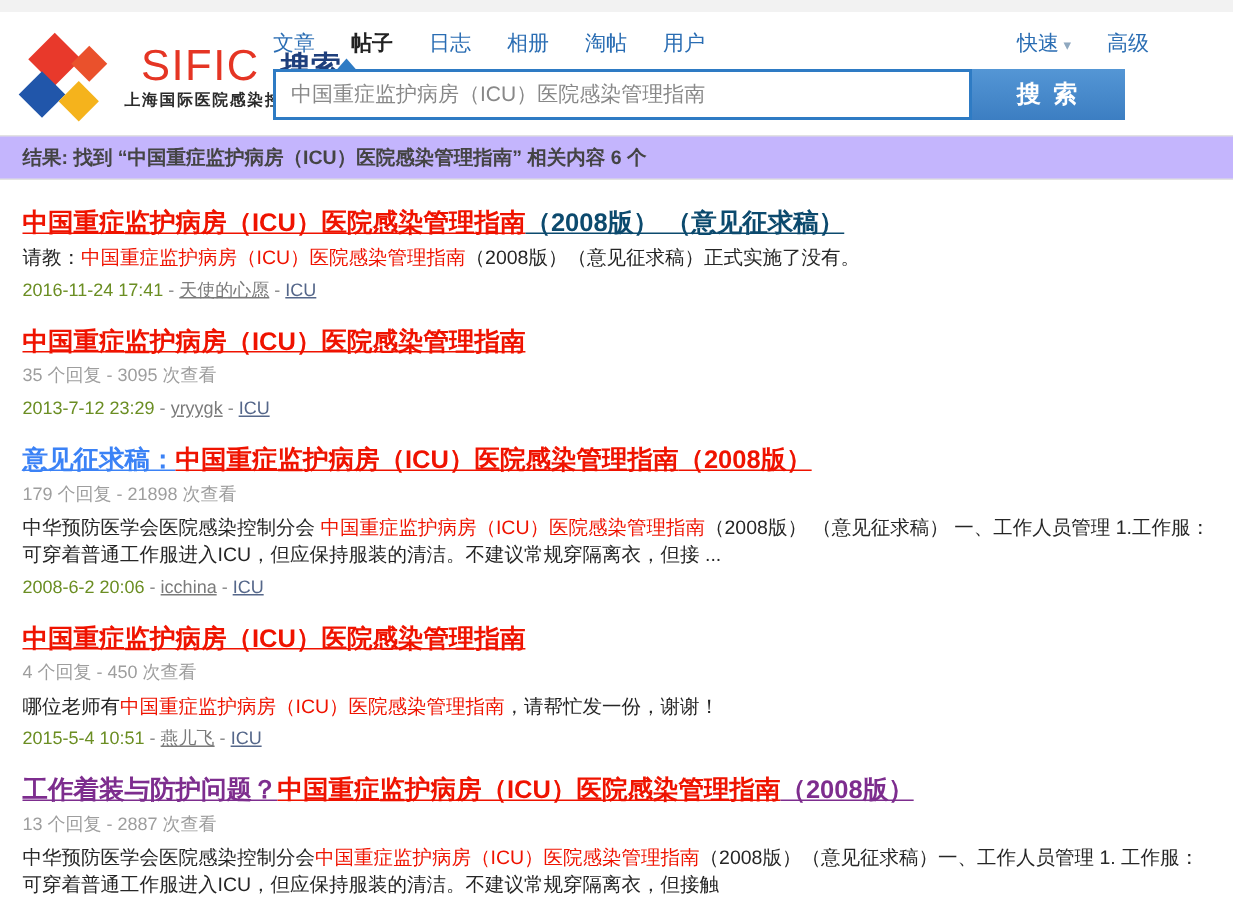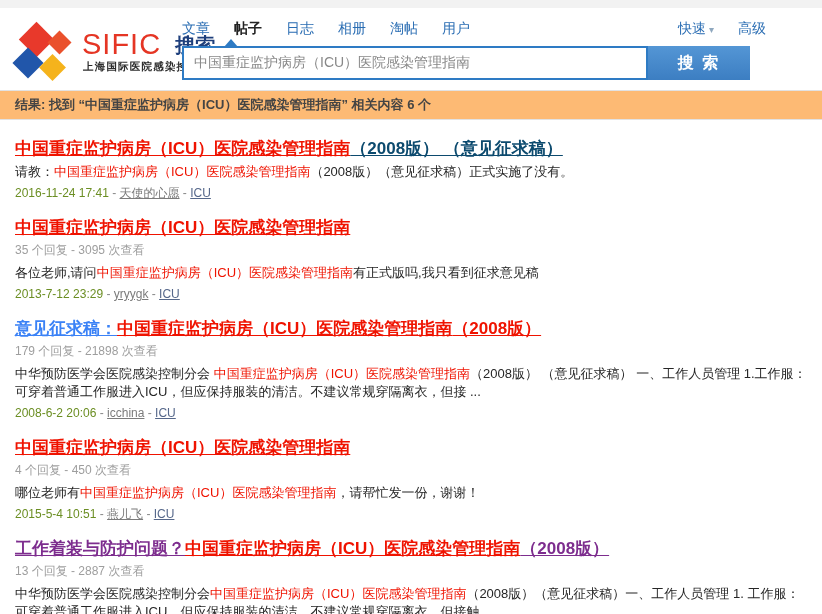--- a/index.html
+++ b/index.html
@@ -11,21 +11,21 @@
   .topstrip{height:8px;background:#f2f2f2;}
   
   .header{position:relative;height:82px;background:#fff;}
   .logo{position:absolute;left:14px;top:18px;width:250px;height:56px;cursor:pointer;}
   .diamonds{position:absolute;left:0;top:0;width:64px;height:56px;}
   .diamonds i{position:absolute;display:block;transform:rotate(45deg);}
   .d-red{left:10px;top:1px;width:25px;height:25px;background:#e8392b;}
   .d-orange{left:37px;top:8px;width:17px;height:17px;background:#ea512c;}
   .d-blue{left:3px;top:26px;width:22px;height:22px;background:#2156aa;}
   .d-yellow{left:29px;top:32px;width:19px;height:19px;background:#f5b31c;}
-  .brandtext{position:absolute;left:68px;top:2px;white-space:nowrap;}
+  .brandtext{position:absolute;left:80px;top:2px;white-space:nowrap;}
   .brand{color:#e53524;font-size:29px;letter-spacing:1px;font-weight:400;}
   .product{color:#1e3f7c;font-size:20px;font-weight:bold;margin-left:14px;vertical-align:2px;}
   .subtitle{position:absolute;left:69px;top:34px;font-size:10.5px;font-weight:bold;color:#2b2b2b;letter-spacing:1.2px;white-space:nowrap;}
   .nav{position:absolute;left:182px;top:12px;display:flex;gap:24px;font-size:14px;}
   .nav span{color:#2a6db3;cursor:pointer;}
   .nav span.active{color:#222;font-weight:bold;font-family:Liberation Mono, monospace;}
   .rightlinks{position:absolute;right:56px;top:12px;font-size:14px;display:flex;gap:24px;justify-content:flex-end;}
   .rightlinks .lnk{color:#2a6db3;cursor:pointer;white-space:nowrap;}
   .caret{color:#8fa8bf;font-size:10px;margin-left:3px;}
   .searchrow{position:absolute;left:182px;top:38px;display:flex;}
@@ -39,21 +39,21 @@
     border-left:7px solid transparent;border-right:7px solid transparent;
     border-bottom:8px solid #2e7bc4;
   }
   .searchbtn{
     width:102px;height:34px;border:none;cursor:pointer;
     background:linear-gradient(#5496d5,#3c7ec2);
     color:#fff;font-size:16px;font-weight:bold;font-family:inherit;letter-spacing:2px;
   }
   
   .summary{
-    height:28px;line-height:28px;background:#fdba74;
+    height:28px;line-height:28px;background:#c4b5fd;
     border-top:1px solid #e2e2e2;border-bottom:1px solid #e2e2e2;
     padding:0 15px;font-size:13px;font-weight:bold;color:#444;
   }
   
   .results{padding:18px 15px 0 15px;}
   .result{margin-bottom:15px;}
   .result .title{margin:0 0 4px 0;font-size:17px;font-weight:bold;line-height:21px;cursor:pointer;}
   .result .title span{text-decoration:underline;}
   .t-pre,.t-hl,.t-post{color:#ef1300;}
   .result:nth-of-type(1) .t-post{color:#0c4a6e;}
@@ -115,21 +115,20 @@
 
   <article class="result">
     <h3 class="title"><span class="t-pre"></span><span class="t-hl">中国重症监护病房（ICU）医院感染管理指南</span><span class="t-post">（2008版） （意见征求稿）</span></h3>
     <div class="snippet"><span>请教：</span><span class="s-hl">中国重症监护病房（ICU）医院感染管理指南</span><span>（2008版）（意见征求稿）正式实施了没有。</span></div>
     <div class="rfooter"><span class="date">2016-11-24 17:41</span><span class="sep"> - </span><a class="author">天使的心愿</a><span class="sep"> - </span><a class="forum">ICU</a></div>
   </article>
 
   <article class="result">
     <h3 class="title"><span class="t-pre"></span><span class="t-hl">中国重症监护病房（ICU）医院感染管理指南</span><span class="t-post"></span></h3>
     <div class="meta">35 个回复 - 3095 次查看</div>
-    <div class="snippet"><span>各位老师,请问</span><span class="s-hl">中国重症监护病房（ICU）医院感染管理指南</span><span>有正式版吗,我只看到征求意见稿</span></div>
     <div class="rfooter"><span class="date">2013-7-12 23:29</span><span class="sep"> - </span><a class="author">yryygk</a><span class="sep"> - </span><a class="forum">ICU</a></div>
   </article>
 
   <article class="result">
     <h3 class="title"><span class="t-pre">意见征求稿：</span><span class="t-hl">中国重症监护病房（ICU）医院感染管理指南</span><span class="t-post">（2008版）</span></h3>
     <div class="meta">179 个回复 - 21898 次查看</div>
     <div class="snippet"><span>中华预防医学会医院感染控制分会 </span><span class="s-hl">中国重症监护病房（ICU）医院感染管理指南</span><span>（2008版） （意见征求稿） 一、工作人员管理 1.工作服：可穿着普通工作服进入ICU，但应保持服装的清洁。不建议常规穿隔离衣，但接 ...</span></div>
     <div class="rfooter"><span class="date">2008-6-2 20:06</span><span class="sep"> - </span><a class="author">icchina</a><span class="sep"> - </span><a class="forum">ICU</a></div>
   </article>
 

